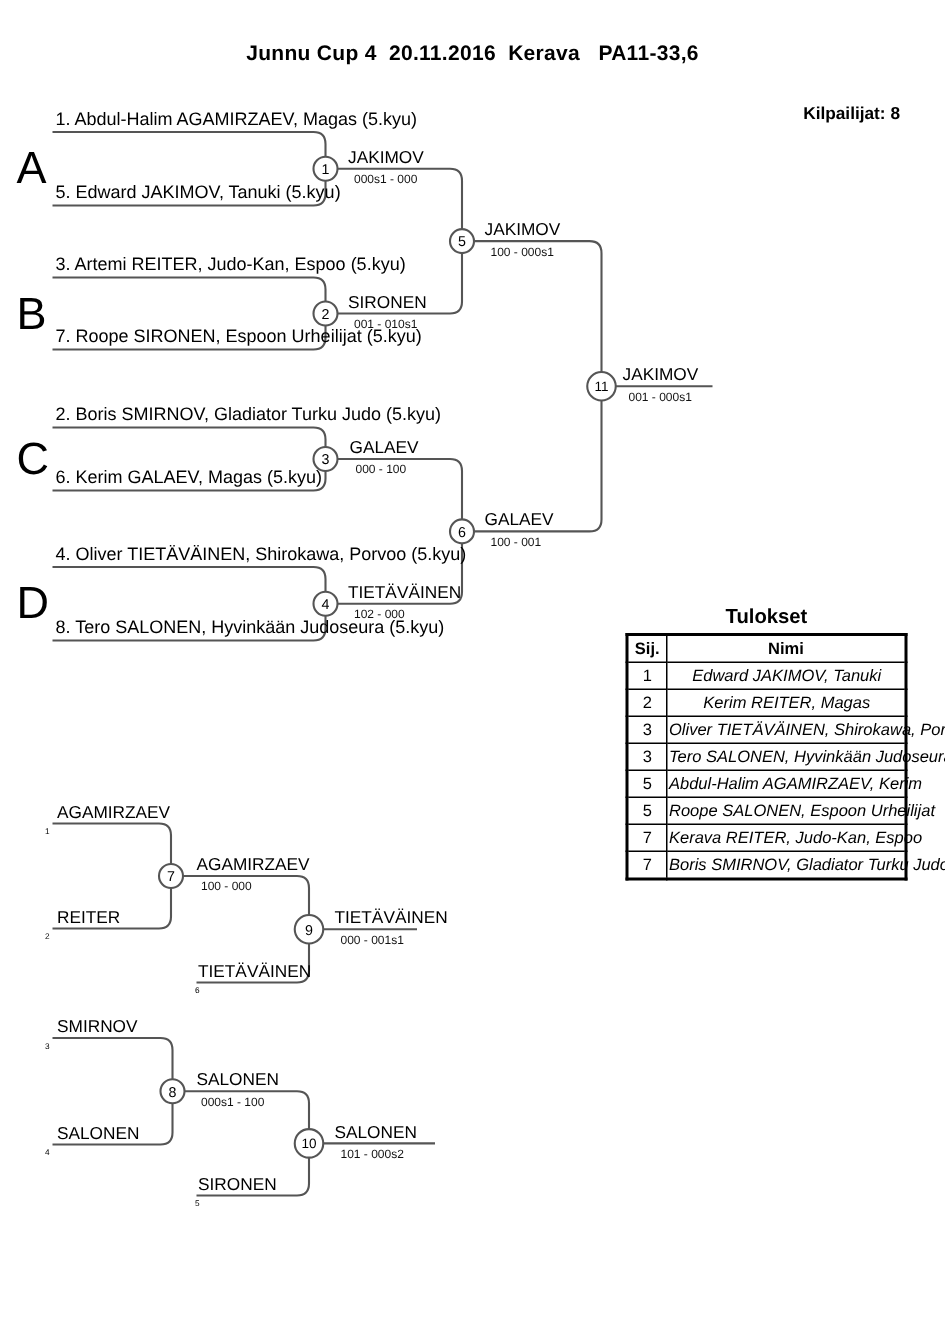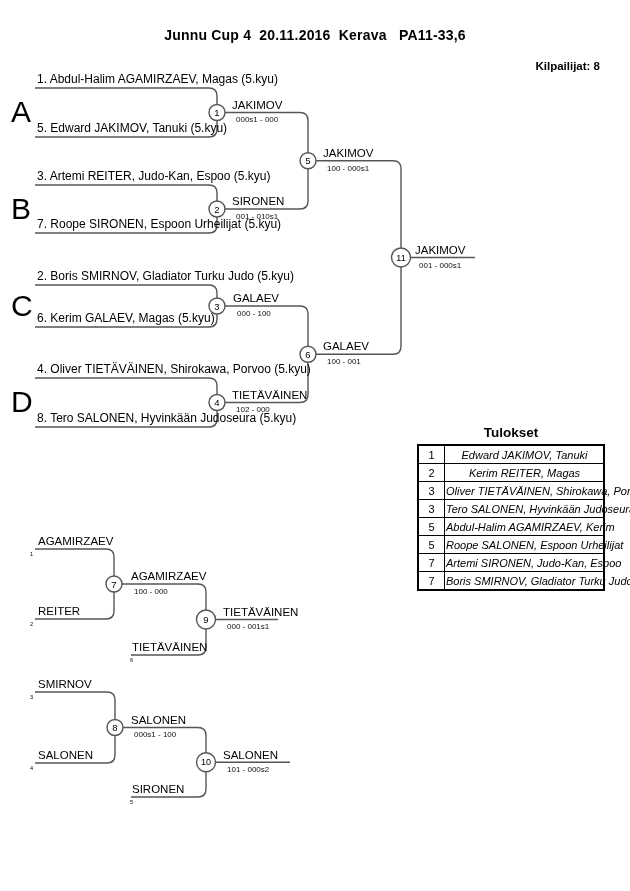--- a/index.html
+++ b/index.html
@@ -6,37 +6,37 @@
   body{
     width:630px;height:891px;background:#ffffff;position:relative;
     overflow:hidden;
     font-family:"Liberation Sans",sans-serif;color:#000;
   }
   .page-title{
     position:absolute;top:27px;left:0;width:630px;text-align:center;
     font-size:14px;font-weight:bold;white-space:pre;letter-spacing:.2px;
   }
   .competitors{
-    position:absolute;top:60px;right:30px;
+    position:absolute;top:70px;right:30px;
     font-size:11.5px;font-weight:bold;
   }
   svg{position:absolute;top:0;left:0;}
   svg text{font-family:"Liberation Sans",sans-serif;fill:#000;}
   .bracket-line{fill:none;stroke:#555;stroke-width:1.4;}
   .match-circle{fill:#fff;stroke:#555;stroke-width:1.4;}
   .seed-text{font-size:12px;}
   .group-letter{font-size:30px;}
   .winner-label{font-size:11.5px;}
   .score-label{font-size:8px;fill:#111;}
   .match-no{font-size:9.5px;text-anchor:middle;}
   .match-no-sm{font-size:9px;text-anchor:middle;}
   .rep-name{font-size:11.5px;}
   .src-no{font-size:5.5px;}
   .results-panel{position:absolute;left:417px;top:403px;width:188px;}
-  .results-title{width:188px;text-align:center;font-size:13.5px;font-weight:bold;margin-bottom:4px;margin-top:22px;}
+  .results-title{width:188px;text-align:center;font-size:13.5px;font-weight:bold;margin-bottom:4px;}
   table.results{
     border-collapse:collapse;table-layout:fixed;width:188px;
     border:2px solid #000;font-size:11px;
   }
   table.results th,table.results td{border:1px solid #000;height:17px;padding:0;}
   table.results .c-place{width:25px;text-align:center;}
   table.results .c-name{text-align:center;padding-left:1px;white-space:nowrap;overflow:visible;font-style:italic;}
   table.results th{font-weight:bold;text-align:center;}
 </style>
 </head>
@@ -135,20 +135,24 @@
   <circle class="match-circle" cx="115" cy="727.5" r="8"></circle>
   <text class="match-no" x="115" y="731">8</text>
   <circle class="match-circle" cx="206" cy="762.25" r="9.5"></circle>
   <text class="match-no-sm" x="206" y="765.25">10</text>
 </svg>
 
 <div class="results-panel">
   <div class="results-title">Tulokset</div>
   <table class="results">
     <tbody>
+        <tr>
+      <th class="c-place">Sij.</th>
+      <th class="c-name-h">Nimi</th>
+    </tr>
     <tr>
       <td class="c-place">1</td>
       <td class="c-name">Edward JAKIMOV, Tanuki</td>
     </tr>
     <tr>
       <td class="c-place">2</td>
       <td class="c-name">Kerim REITER, Magas</td>
     </tr>
     <tr>
       <td class="c-place">3</td>
@@ -161,21 +165,21 @@
     <tr>
       <td class="c-place">5</td>
       <td class="c-name">Abdul-Halim AGAMIRZAEV, Kerim</td>
     </tr>
     <tr>
       <td class="c-place">5</td>
       <td class="c-name">Roope SALONEN, Espoon Urheilijat</td>
     </tr>
     <tr>
       <td class="c-place">7</td>
-      <td class="c-name">Artemi SIRONEN, Judo-Kan, Espoo</td>
+      <td class="c-name">Kerava REITER, Judo-Kan, Espoo</td>
     </tr>
     <tr>
       <td class="c-place">7</td>
       <td class="c-name">Boris SMIRNOV, Gladiator Turku Judo</td>
     </tr>
   </tbody>
     </table>
 </div>
 
 </body></html>

